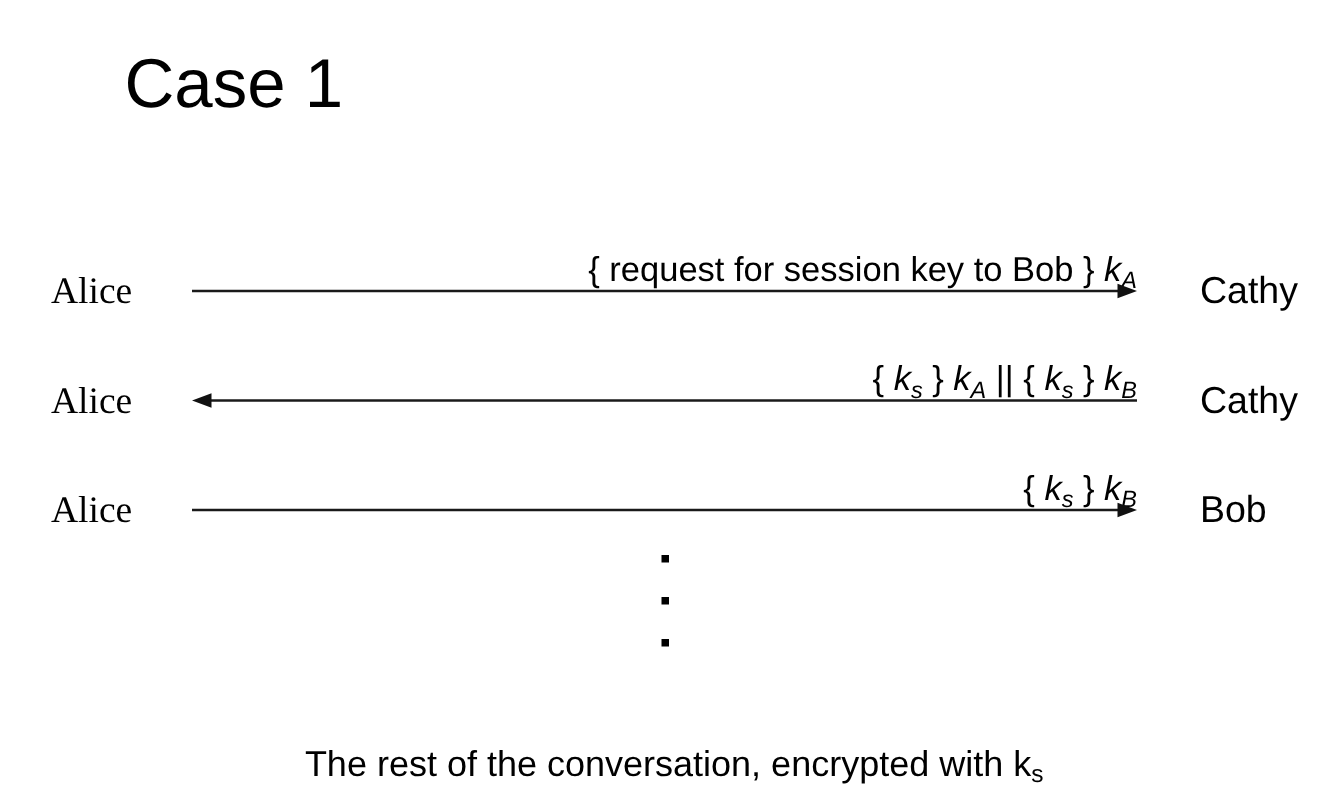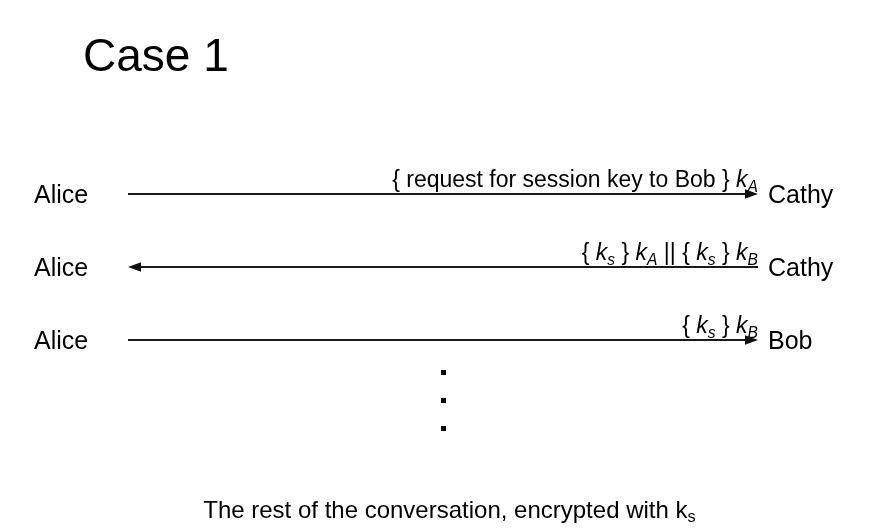--- a/index.html
+++ b/index.html
@@ -41,22 +41,22 @@
   .row-2 { top: 213px; }
   .row-3 { top: 286px; }
 
   .endpoint {
     position: absolute;
     font-size: 25px;
     line-height: 1;
     white-space: pre;
     top: 42px;
   }
-  .endpoint-left  { left: 34px; }
-  .endpoint-right { left: 768px; }
+  .endpoint-left  { left: 34px; font-family: Liberation Serif, serif; }
+  .endpoint-right { left: 800px; }
 
   
   .msg-label {
     position: absolute;
     top: 0px;
     left: 128px;
     width: 630px;
     text-align: right;
     font-size: 23px;
     line-height: 1.15;

